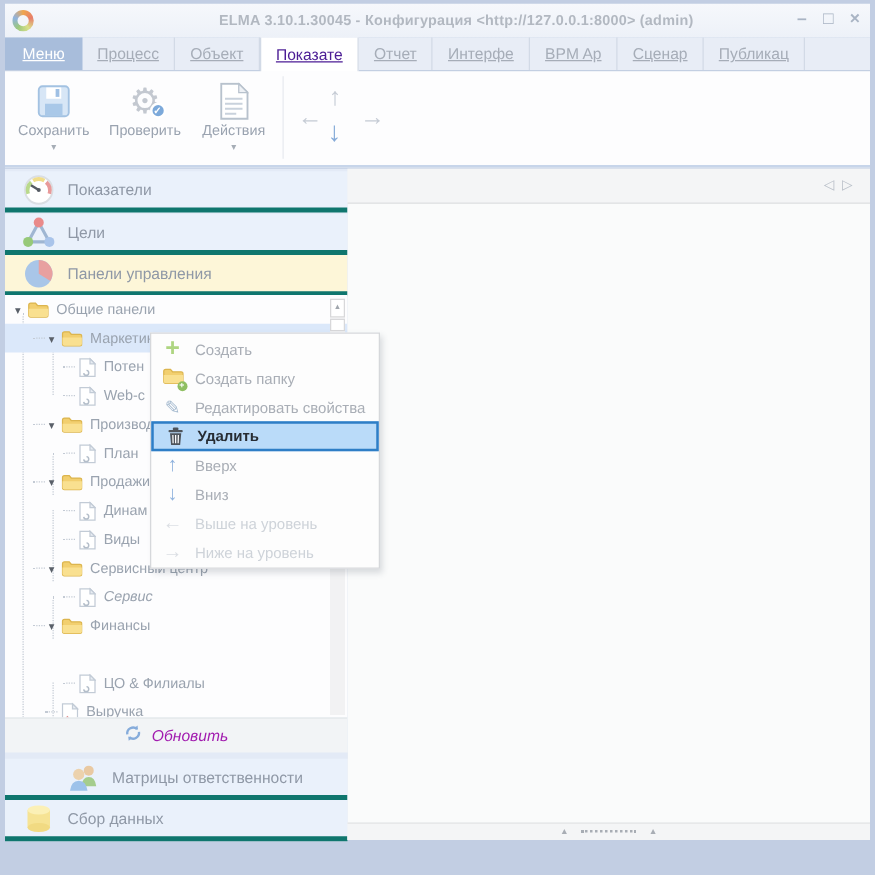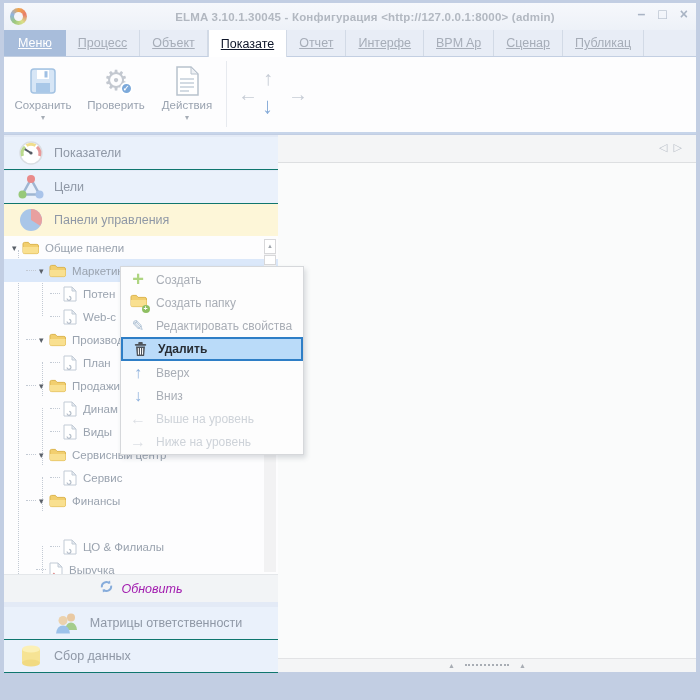--- a/index.html
+++ b/index.html
@@ -19,21 +19,21 @@
   .winbtns { position:absolute; right:8px; top:3px; display:flex; gap:13px;
     color:#a9b4c4; font-size:14px; font-weight:bold; }
   .winbtns span { cursor:default; }
 
   
   .tabbar { position:absolute; left:4px; top:30px; width:692px; height:27px;
     background:#e8edf6; border-bottom:1px solid #c3cfe2; display:flex; align-items:stretch; }
   .tab { padding:0 12px; display:flex; align-items:center; font-size:12.5px;
     color:#a6adb8; border-right:1px solid #d2dae6; white-space:nowrap;text-decoration:underline; }
   .tab.menu { background:#a8bddb; color:#ffffff; border-right:none; padding:0 14px; }
-  .tab.active { background:#ffffff; color:#0f172a; border-right:1px solid #d2dae6;
+  .tab.active { background:#ffffff; color:#4c1d95; border-right:1px solid #d2dae6;
     border-left:1px solid #d2dae6; height:28px; }
 
   
   .ribbon { position:absolute; left:4px; top:57px; width:692px; height:77px;
     background:#fdfdfe; border-bottom:2px solid #c7d5ea; }
   .rbtn { position:absolute; top:5px; width:66px; height:66px; display:flex;
     flex-direction:column; align-items:center; }
   .rbtn .ric { height:34px; display:flex; align-items:flex-end; justify-content:center; }
   .rbtn .rlabel { font-size:11.5px; color:#9aa3b0; margin-top:3px; }
   .rbtn .rdrop { font-size:8px; color:#a6adb6; margin-top:2px; }
@@ -42,21 +42,21 @@
     border-radius:50%; background:#7ca9da; border:2px solid #fff; color:#fff;
     font-size:8px; line-height:9px; text-align:center; font-weight:bold; }
   .rsep { position:absolute; top:4px; height:66px; width:1px; background:#e7eaef; }
   .navcluster span { position:absolute; font-size:20px; font-weight:bold; color:#c6ccd5; }
   .navcluster .down { color:#86abd8; font-size:22px; }
 
   
   .sidebar { position:absolute; left:4px; top:135px; width:274px; height:537px;
     background:#e3eaf6; }
   .secrow { position:absolute; left:0; width:274px; height:33px; background:#eaf1fb;
-    display:flex; align-items:center; border-bottom:1px solid #0f766e; }
+    display:flex; align-items:center; border-bottom:4px solid #0f766e; }
   .secrow .sic { width:30px; margin:0 8px 0 12px; display:flex; justify-content:center; }
   .secrow .slabel { font-size:12.5px; color:#8f98a6; }
   .secrow.yellow { background:#fdf6d8; }
 
   
   .tree { position:absolute; left:0; top:101px; width:274px; height:338px;
     background:#fdfdfe; overflow:hidden; }
   .trow { position:absolute; left:0; width:274px; height:23px; display:flex;
     align-items:center; font-size:11.5px; color:#9aa3af; white-space:nowrap; }
   .trow.sel { background:#dbe8fa; }
@@ -353,21 +353,21 @@
         <span class="texp">▾</span>
       <span class="ticon">
           <svg width="17" height="14" viewBox="0 0 17 14">
             <path d="M1 3 q0-1.6 1.6-1.6 h3.8 l1.6 2 h6.9 q1.6 0 1.6 1.6 v6 q0 1.6-1.6 1.6 H2.6 Q1 12.6 1 11 Z" fill="#f2cf6f" stroke="#dcb54e"></path>
             <path d="M1 6 h15.5 v5 q0 1.6-1.6 1.6 H2.6 Q1 12.6 1 11 Z" fill="#f9e090"></path>
           </svg>
         </span>
       <span>Сервисный центр</span>
     </div>
 
-    <div class="trow" style="top:230px;">
+    <div class="trow" style="top:230px;font-style:italic;">
       <span style="width:46px"></span>
         <span class="conn"></span>
       <span class="ticon">
           <svg width="14" height="16" viewBox="0 0 14 16">
             <path d="M1 1 h8 l4 4 v10 H1 Z" fill="#ffffff" stroke="#c2cbd6"></path>
             <path d="M9 1 l4 4 h-4 Z" fill="#e8edf3" stroke="#c2cbd6"></path>
             <path d="M4 12.5 a2 2 0 1 0 2.2-2.2" stroke="#b3bdc9" fill="none" stroke-width="1.2"></path>
           </svg>
         </span>
       <span>Сервис</span>

